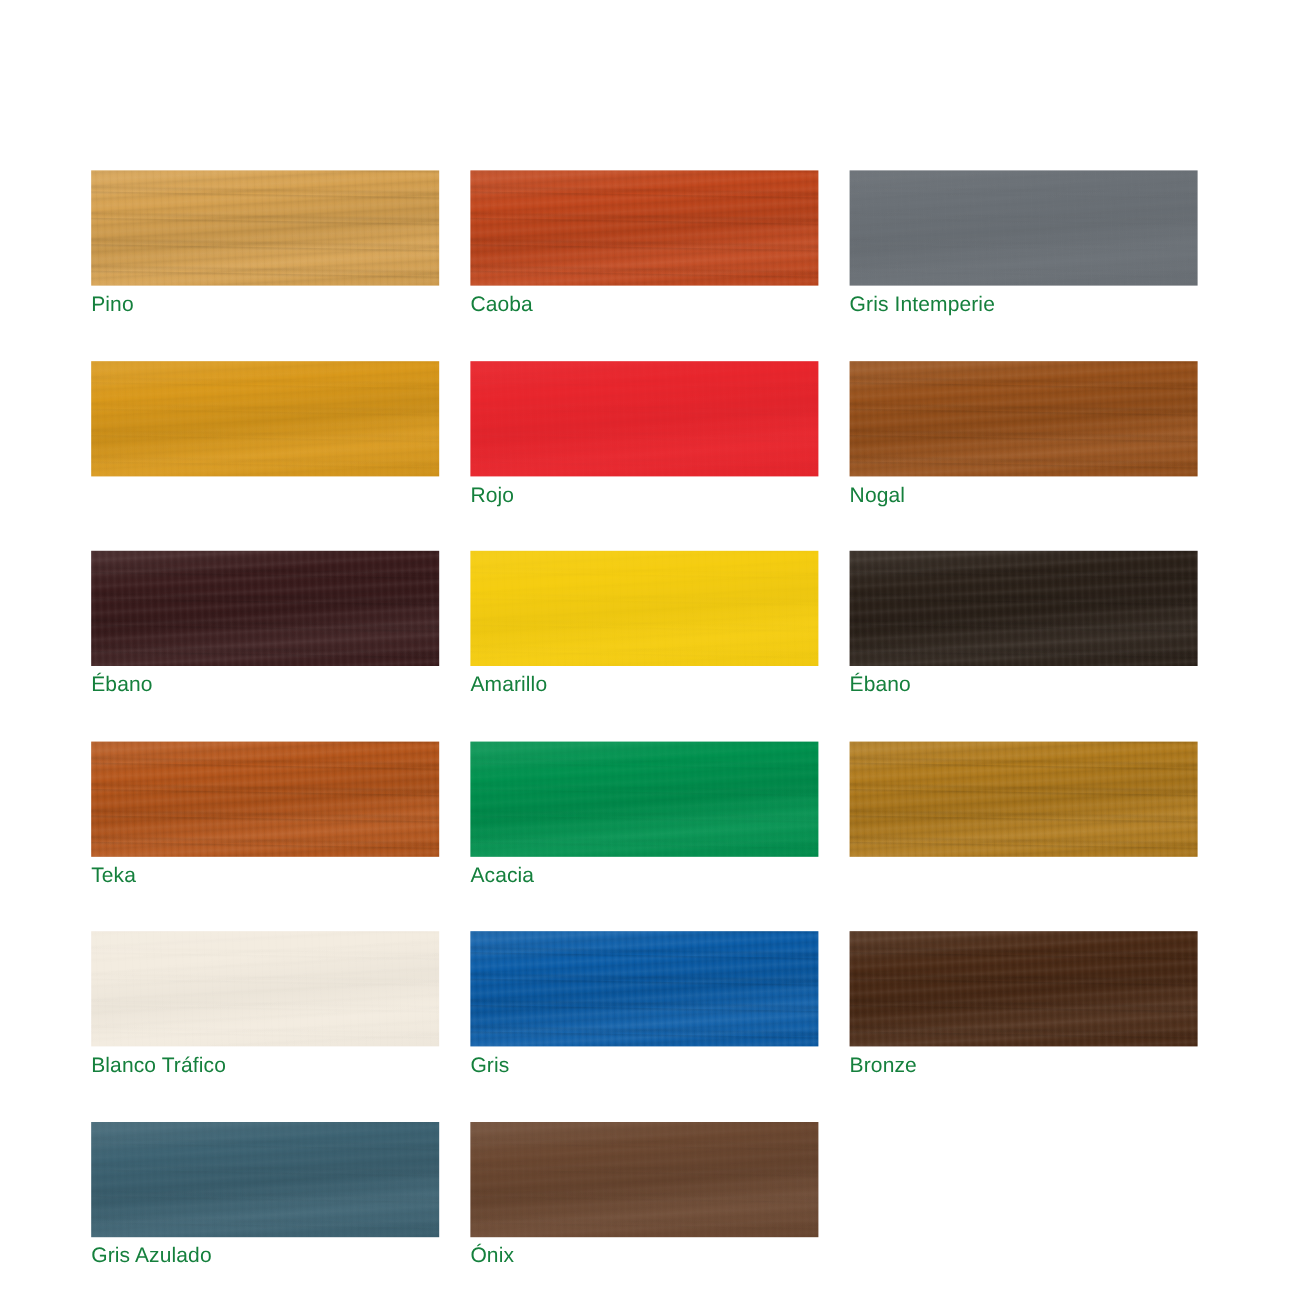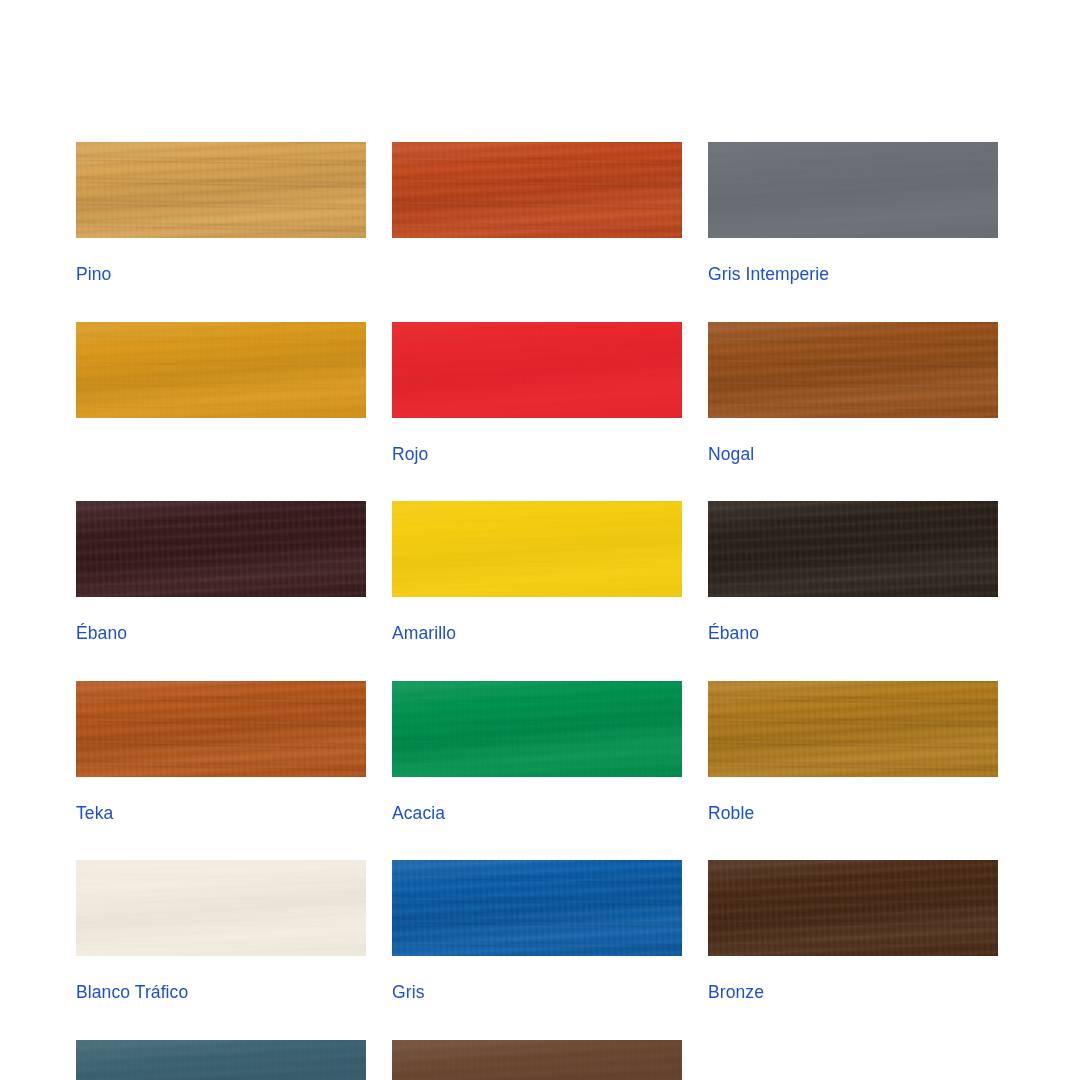--- a/index.html
+++ b/index.html
@@ -100,24 +100,24 @@
   .tex-flat .grain.g1 { opacity: 0.18; }
   .tex-flat .grain.g2 { opacity: 0.12; }
   .tex-flat .grain.g3 { opacity: 0.45; }
   .tex-flat .grain.g4 { opacity: 0.15; }
 
   .tex-strong .grain.g1 { opacity: 1; }
   .tex-strong .grain.g2 { opacity: 1; }
   .tex-strong .grain.g4 { opacity: 0.9; }
 
   .swatch-label {
-    margin-top: 28px;
+    margin-top: 7px;
     font-size: 17.5px;
     line-height: 1;
-    color: #1d4ed8;
+    color: #15803d;
     letter-spacing: 0.1px;
     white-space: nowrap;
   }
 </style>
 </head>
 <body>
 
 <div id="swatch-board">
   <div class="swatch-grid">
       <div class="swatch-cell">
@@ -129,20 +129,21 @@
         </div>
         <div class="swatch-label">Pino</div>
       </div>
       <div class="swatch-cell">
         <div class="swatch-chip " style="background-color: rgb(193, 70, 28);">
           <div class="grain g1"></div>
           <div class="grain g2"></div>
           <div class="grain g3"></div>
           <div class="grain g4"></div>
         </div>
+        <div class="swatch-label">Caoba</div>
       </div>
       <div class="swatch-cell">
         <div class="swatch-chip tex-flat" style="background-color: rgb(106, 112, 118);">
           <div class="grain g1"></div>
           <div class="grain g2"></div>
           <div class="grain g3"></div>
           <div class="grain g4"></div>
         </div>
         <div class="swatch-label">Gris Intemperie</div>
       </div>
@@ -217,21 +218,20 @@
         </div>
         <div class="swatch-label">Acacia</div>
       </div>
       <div class="swatch-cell">
         <div class="swatch-chip tex-strong" style="background-color: rgb(176, 122, 28);">
           <div class="grain g1"></div>
           <div class="grain g2"></div>
           <div class="grain g3"></div>
           <div class="grain g4"></div>
         </div>
-        <div class="swatch-label">Roble</div>
       </div>
       <div class="swatch-cell">
         <div class="swatch-chip tex-flat" style="background-color: rgb(243, 236, 224);">
           <div class="grain g1"></div>
           <div class="grain g2"></div>
           <div class="grain g3"></div>
           <div class="grain g4"></div>
         </div>
         <div class="swatch-label">Blanco Tráfico</div>
       </div>

